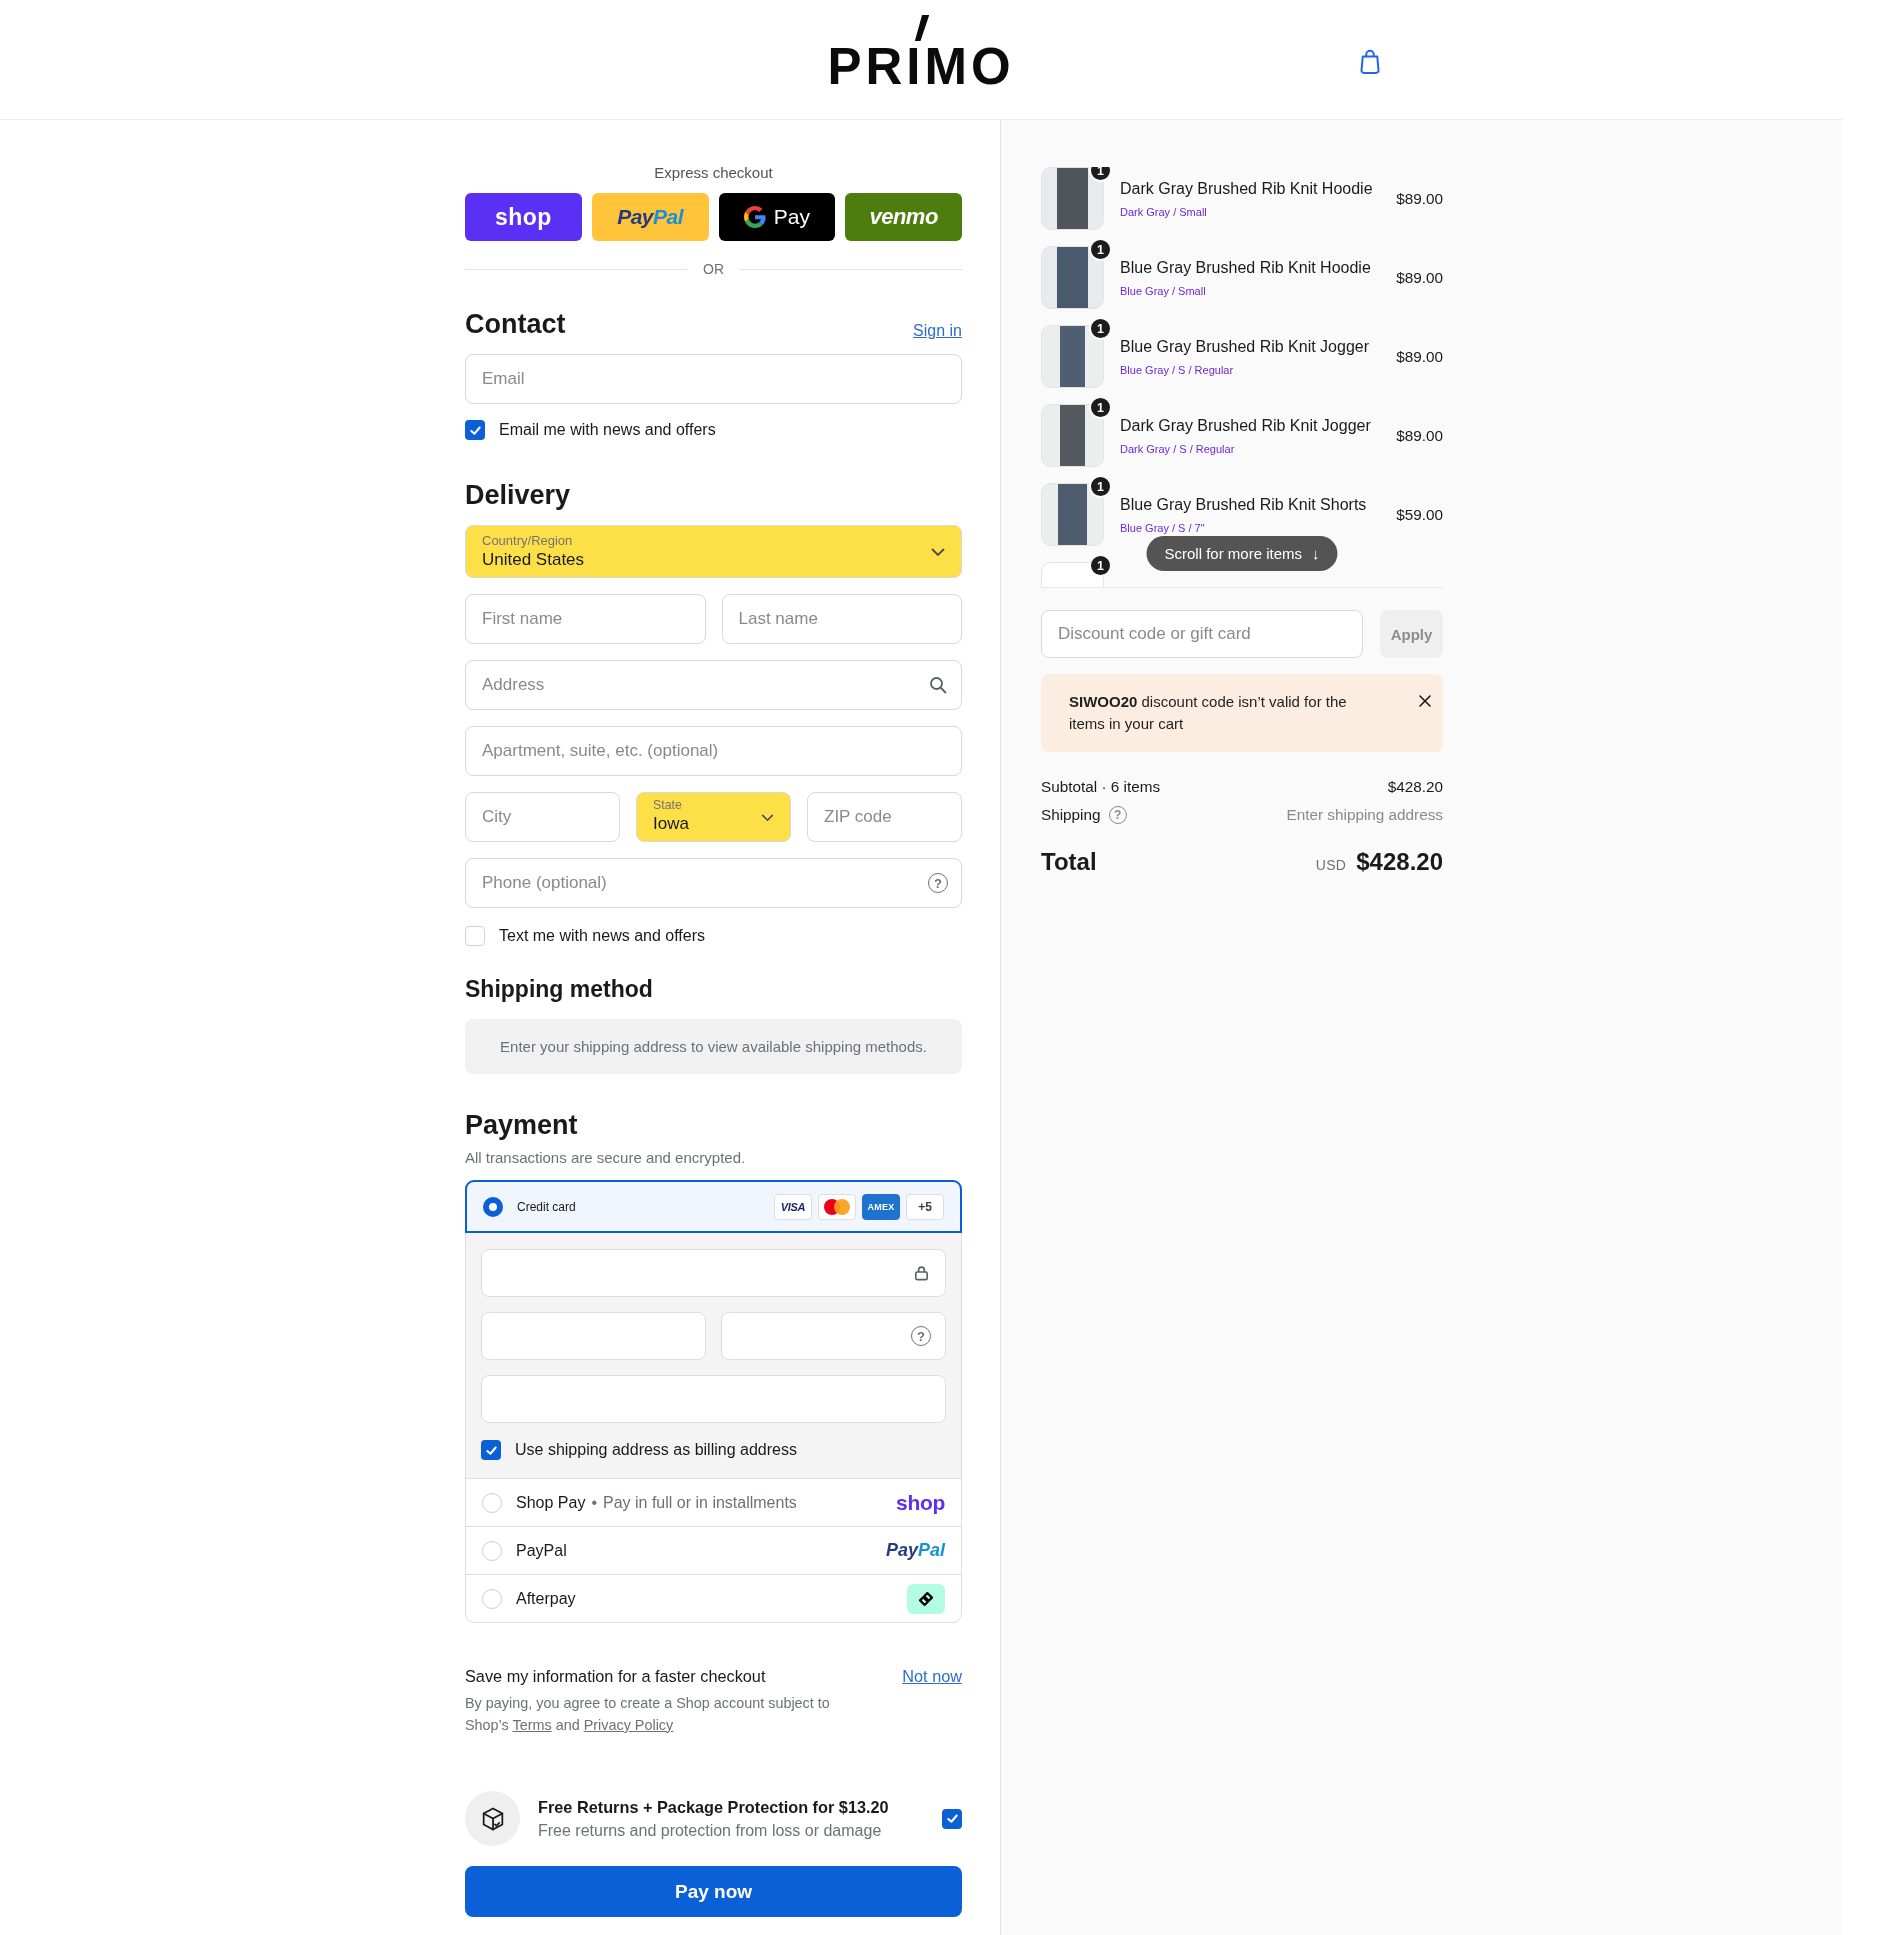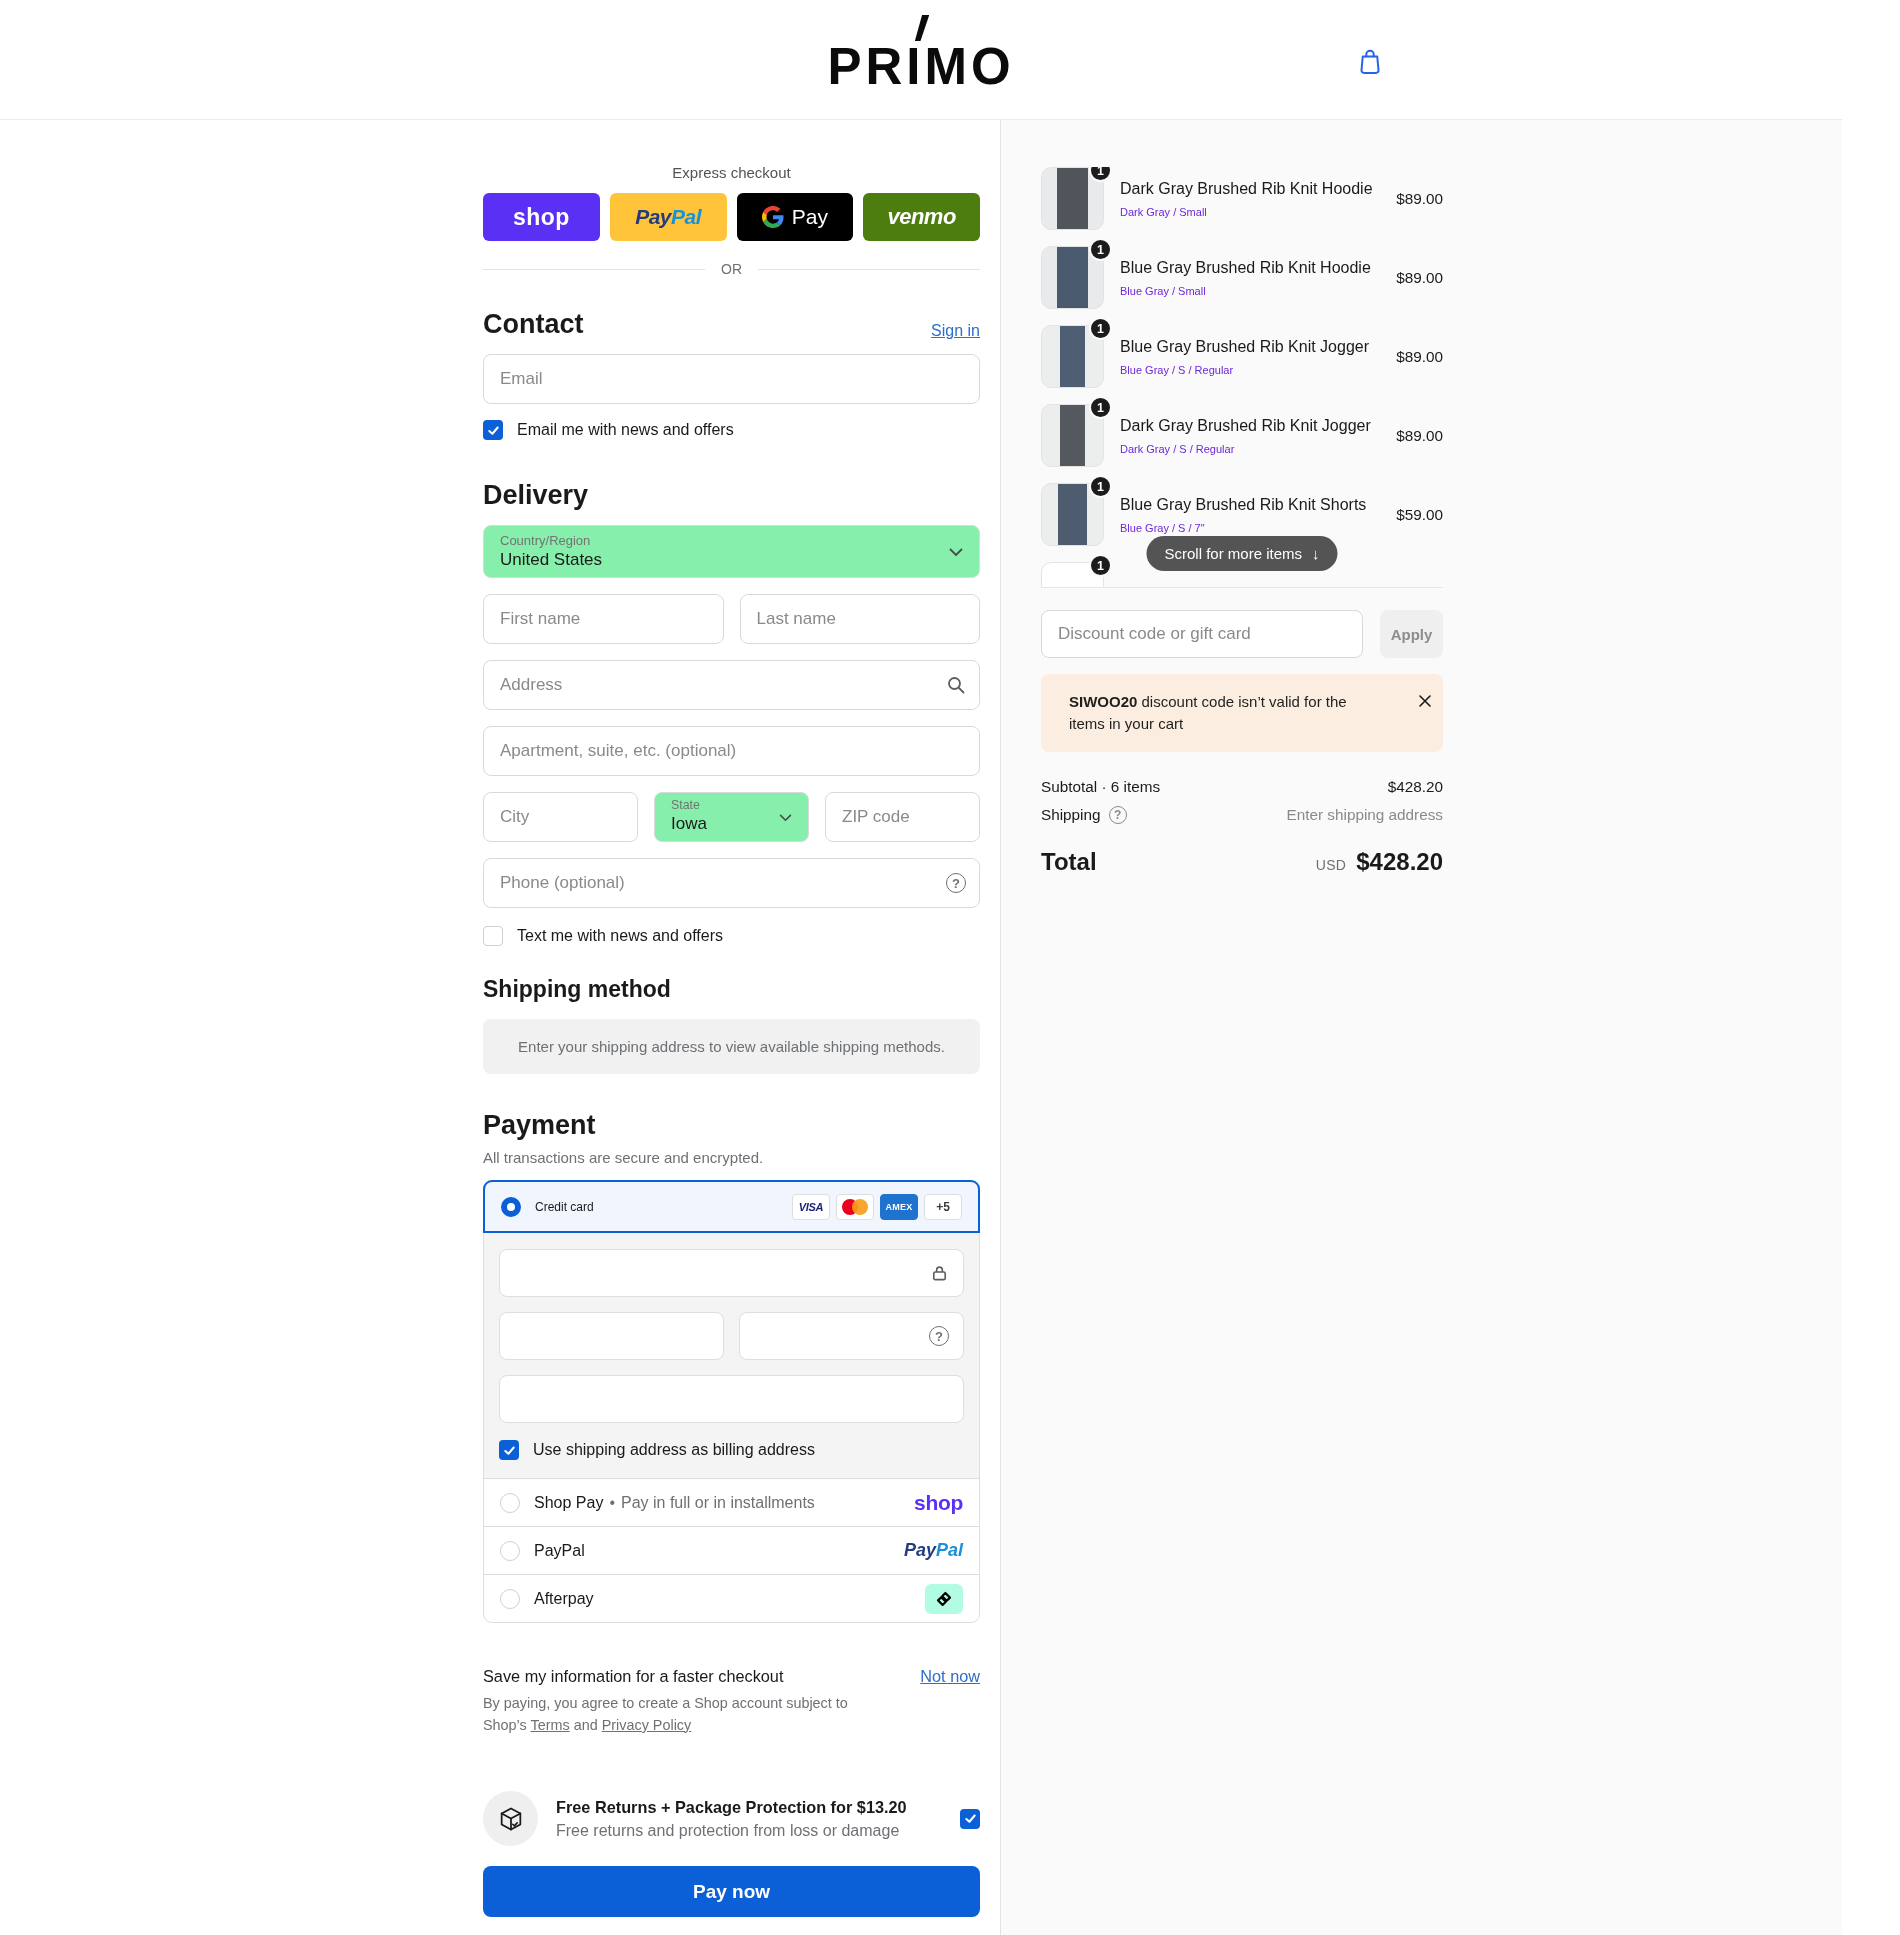--- a/index.html
+++ b/index.html
@@ -11,21 +11,21 @@
   header { height:120px; position:relative; display:flex; align-items:center; justify-content:center; background:#fff; border-bottom:1px solid #ebebeb; }
   .logo { display:flex; align-items:flex-end; font-weight:600; font-size:51px; letter-spacing:4px; color:#0b0b0b; line-height:1; padding-top:14px; }
   .logo-i-wrap { position:relative; display:inline-block; }
   .logo-wedge { position:absolute; top:-26px; left:7px; width:16px; height:26px; background:#0b0b0b;
                 clip-path:polygon(100% 0, 55% 0, 10% 100%, 45% 100%); }
   .cart-btn { position:absolute; right:457px; top:46px; width:30px; height:30px; cursor:pointer; }
 
   
   .columns { display:flex; height:1816px; }
   .left-col { width:1000px; background:#fff; }
-  .left-inner { width:497px; margin-left:auto; margin-right:20px; }
+  .left-inner { width:497px; margin-left:auto; margin-right:38px; }
   .right-col { flex:1; background:#fafafa; border-left:1px solid #e3e3e3; padding:47px 0 0 40px; }
   .right-inner { width:402px; }
 
   
   .express-label { margin-top:44px; text-align:center; font-size:15px; color:#545454; }
   .express-row { margin-top:12px; display:flex; gap:10px; }
   .express-btn { flex:1; height:48px; border:none; border-radius:6px; display:flex; align-items:center; justify-content:center; cursor:pointer; }
   .shop-btn { background:#5a31f4; }
   .shop-wm { color:#fff; font-size:23px; font-weight:700; letter-spacing:0.5px; }
   .paypal-btn { background:#ffc439; }
@@ -54,21 +54,21 @@
   .icon-field .t-input { padding-right:44px; }
   .field-icon { position:absolute; right:14px; top:50%; transform:translateY(-50%); color:#6d7175; display:flex; }
   .help-circle { width:20px; height:20px; border:1.6px solid #6d7175; border-radius:50%; font-size:13px; font-weight:700; color:#6d7175; display:flex; align-items:center; justify-content:center; }
 
   .check-row { margin-top:16px; display:flex; align-items:center; gap:14px; cursor:pointer; }
   .checkbox { width:20px; height:20px; border-radius:4px; flex:none; display:flex; align-items:center; justify-content:center; }
   .checkbox.on { background:#0b5fd7; }
   .checkbox.off { background:#fff; border:1px solid #d0d0d0; }
   .check-label { font-size:16px; color:#1a1a1a; }
 
-  .select-box { margin-top:14px; position:relative; height:53px; border:1px solid #d9d9d9; border-radius:8px; background:#86efac; padding:7px 16px 0; cursor:pointer; }
+  .select-box { margin-top:14px; position:relative; height:53px; border:1px solid #d9d9d9; border-radius:8px; background:#fde047; padding:7px 16px 0; cursor:pointer; }
   .select-label { font-size:13px; color:#737373; }
   .select-value { font-size:17px; color:#1a1a1a; margin-top:2px; }
   .select-chev { position:absolute; right:16px; top:50%; transform:translateY(-50%); }
 
   .two-col { display:flex; gap:16px; }
   .two-col > * { flex:1; }
   .three-col { display:flex; gap:16px; }
   .three-col > * { flex:1; }
   .three-col .select-box { margin-top:0; height:50px; padding-top:5px; }
   .three-col .select-box .select-label { font-size:12.4px; }

